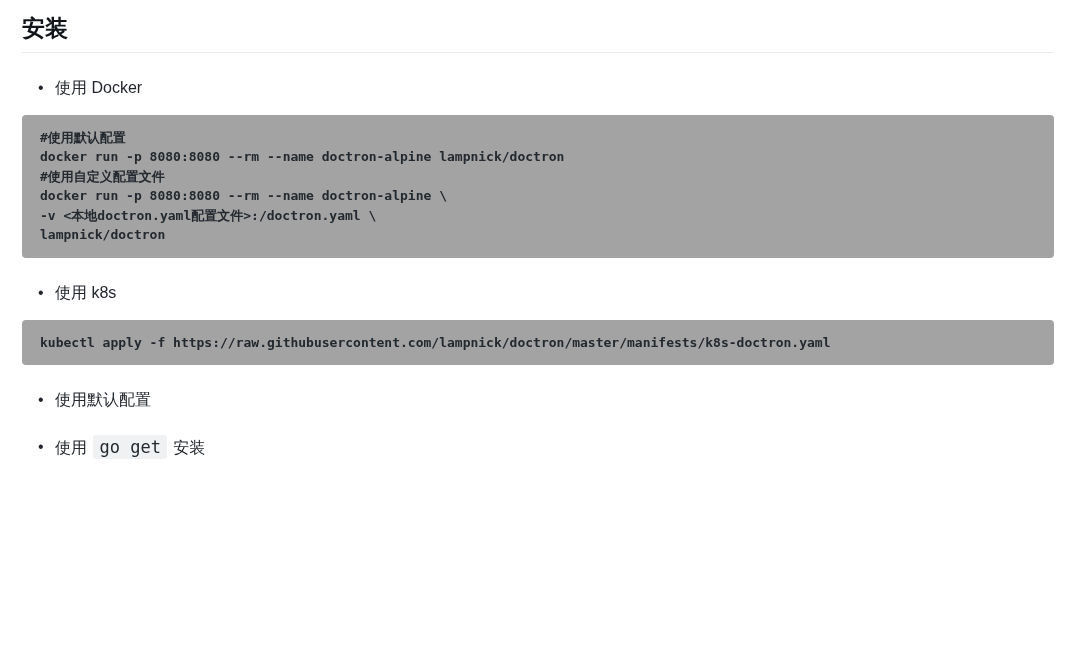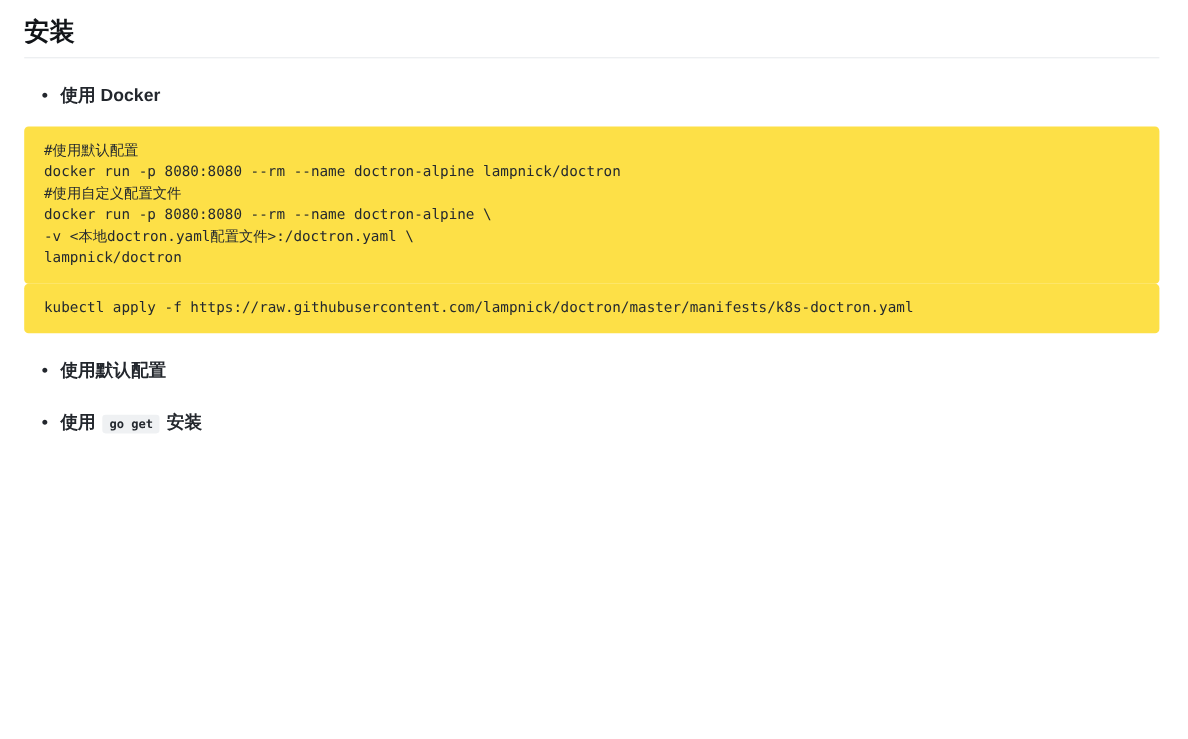--- a/index.html
+++ b/index.html
@@ -25,50 +25,50 @@
     padding: 0 0 8px 0;
     border-bottom: 1px solid #e9ebee;
   }
   .bullet {
     position: relative;
     margin: 23px 0 15px 0;
     padding-left: 33px;
     font-size: 16px;
     line-height: 24px;
     color: #23272d;
-    font-weight: bold;
   }
   .bullet::before {
     content: "\2022";
     position: absolute;
     left: 16px;
     top: 0;
     font-size: 16px;
     color: #23272d;
   }
   .code-block {
     margin: 0;
-    background: #fde047;
+    background: #a3a3a3;
     border-radius: 4px;
     padding: 13px 18px;
     font-family: "DejaVu Sans Mono", "Liberation Mono", monospace;
     font-size: 13px;
     line-height: 19.5px;
     color: #24292f;
     white-space: pre;
     overflow-x: auto;
+    font-weight: bold;
   }
   .code-block code {
     font-family: inherit;
     font-size: inherit;
     color: inherit;
   }
   .inline-code {
     font-family: "DejaVu Sans Mono", "Liberation Mono", monospace;
-    font-size: 11px;
+    font-size: 17px;
     background: #eff1f3;
     color: #24292f;
     padding: 2px 6px;
     border-radius: 3px;
     margin: 0 2px;
   }
 </style>
 </head>
 <body>
 
@@ -80,20 +80,23 @@
     <span>使用 Docker</span>
   </div>
 
   <pre class="code-block"><code>#使用默认配置
 docker run -p 8080:8080 --rm --name doctron-alpine lampnick/doctron
 #使用自定义配置文件
 docker run -p 8080:8080 --rm --name doctron-alpine \
 -v &lt;本地doctron.yaml配置文件&gt;:/doctron.yaml \
 lampnick/doctron</code></pre>
 
+  <div class="bullet">
+    <span>使用 k8s</span>
+  </div>
 
   <pre class="code-block"><code>kubectl apply -f https://raw.githubusercontent.com/lampnick/doctron/master/manifests/k8s-doctron.yaml</code></pre>
 
   <div class="bullet">
     <span>使用默认配置</span>
   </div>
 
 
   <div class="bullet">
     <span>使用 </span><span class="inline-code">go get</span><span> 安装</span>

